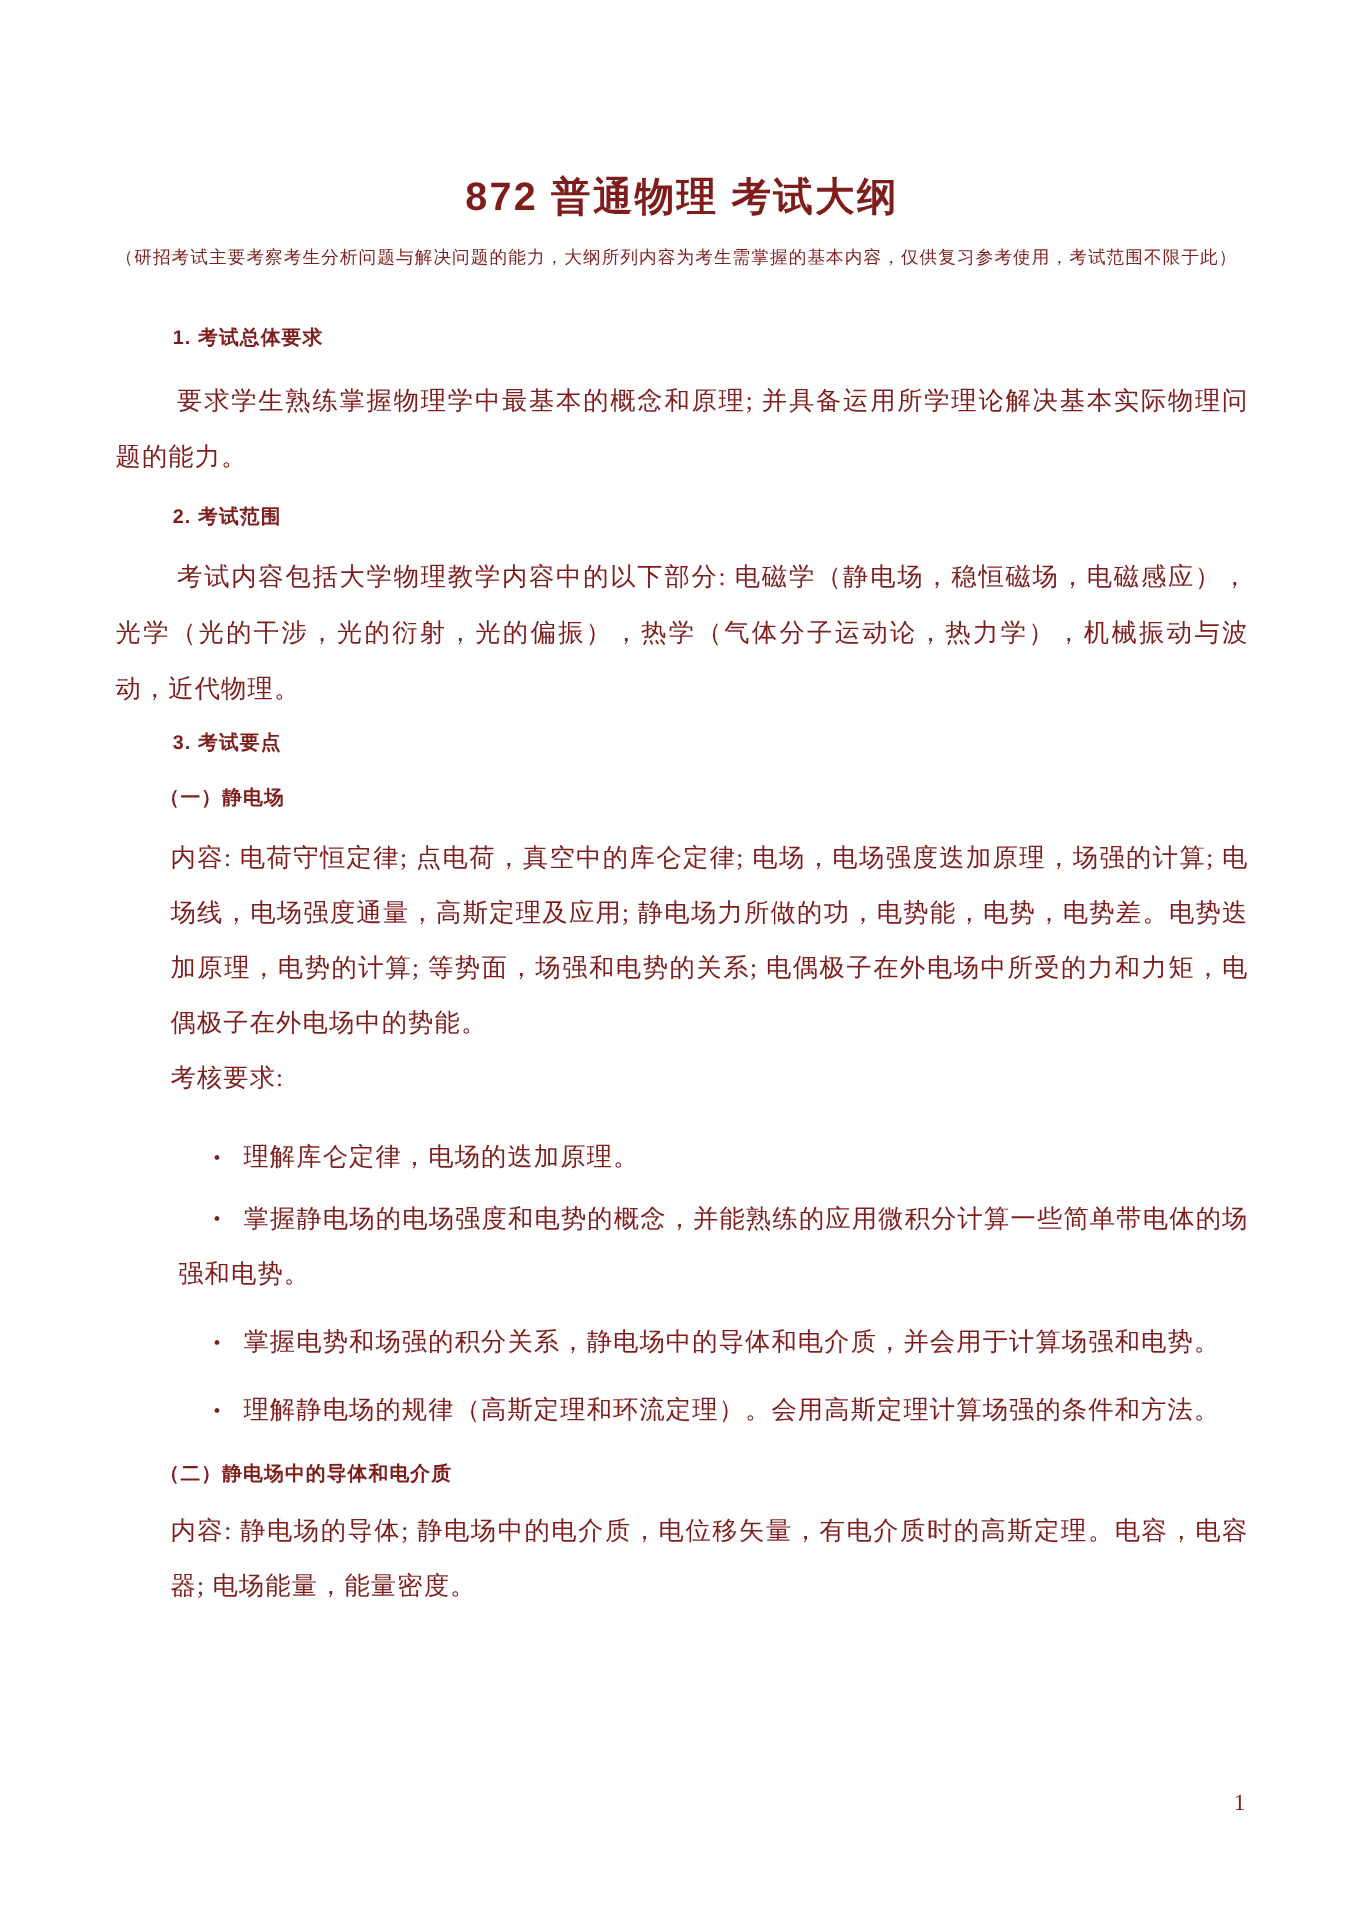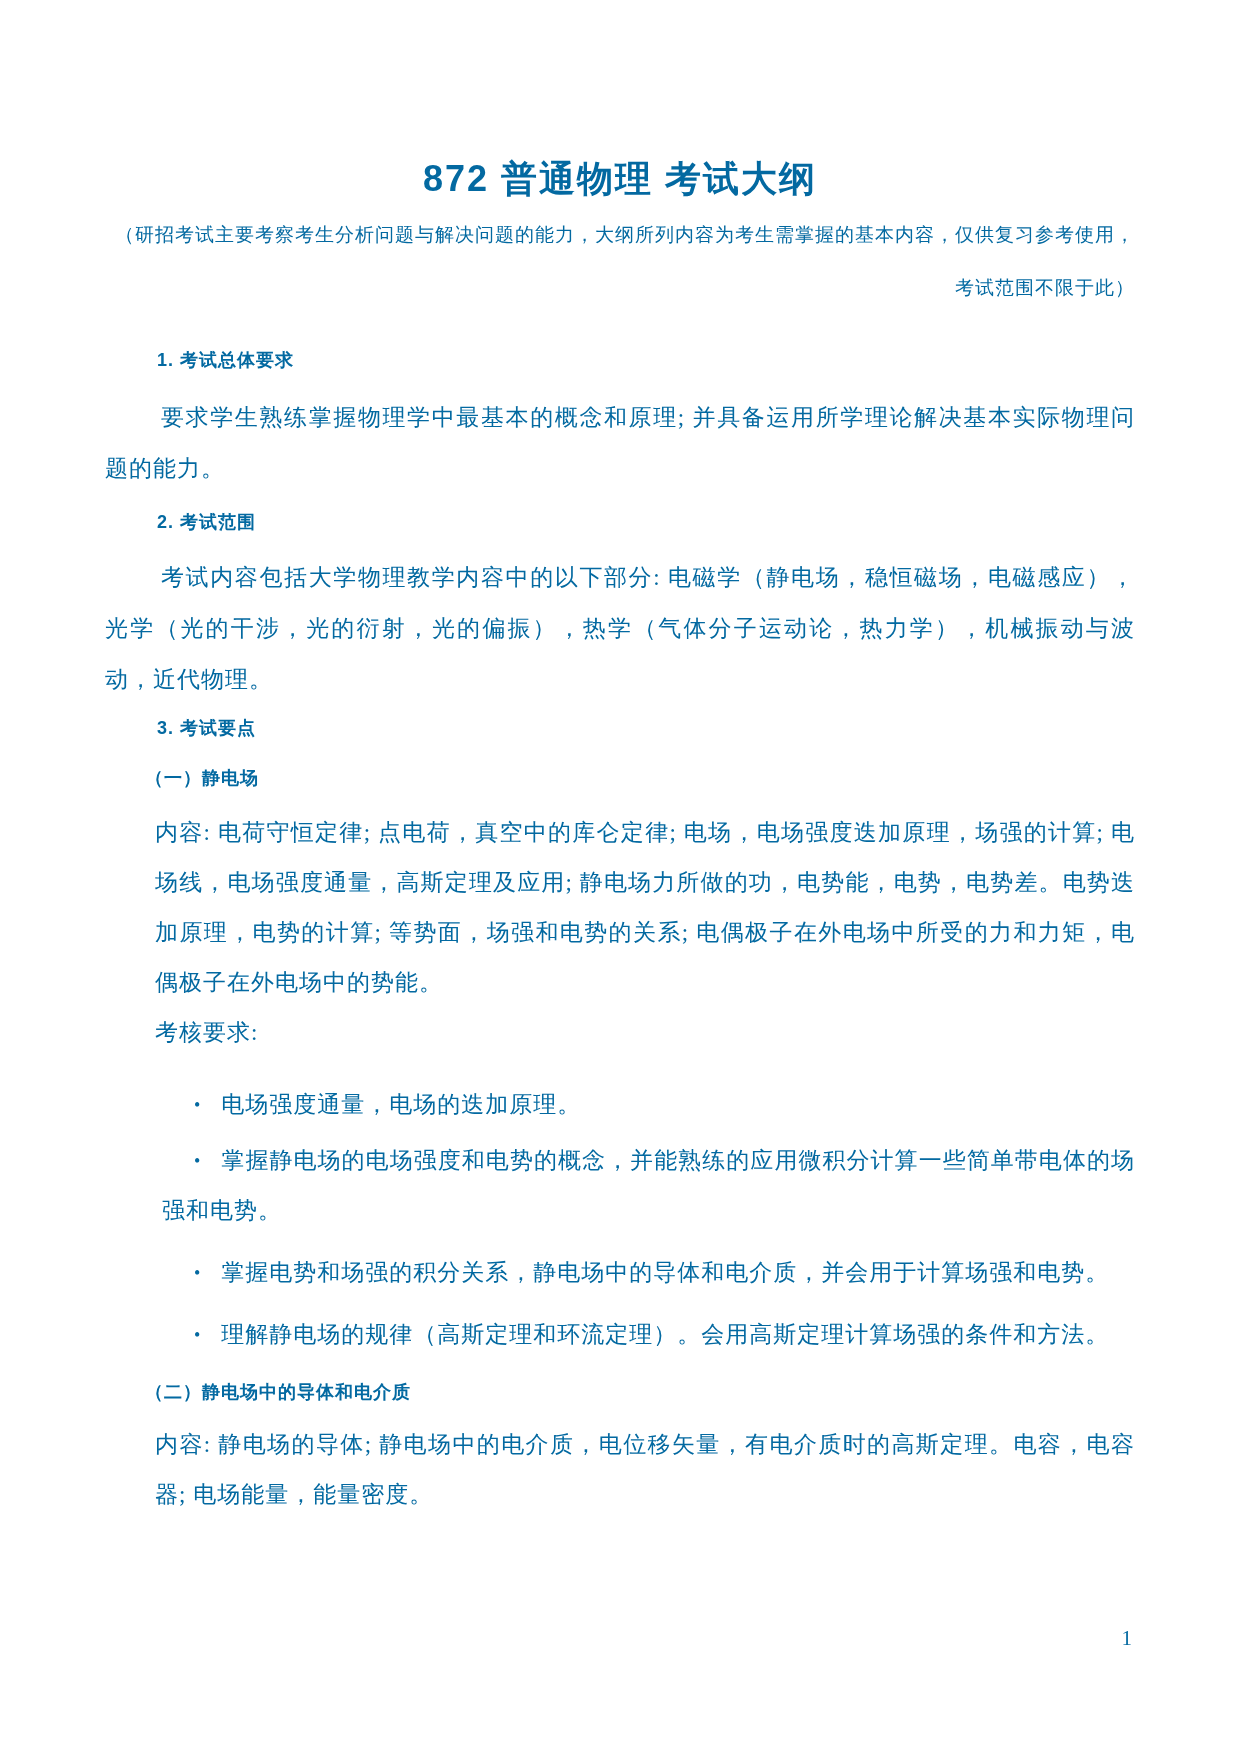--- a/index.html
+++ b/index.html
@@ -1,28 +1,28 @@
 <!DOCTYPE html>
 <html lang="zh"><head>
 <meta charset="utf-8">
 <style>
   html,body{margin:0;padding:0;background:#ffffff;}
   .page{
     width:1240px;height:1754px;position:relative;box-sizing:border-box;
-    margin:0 auto;background:#ffffff;color:#0369a1;
+    margin:0 auto;background:#ffffff;color:#7f1d1d;
     padding:156px 105px 0 105px;
     font-family:"Liberation Serif","DejaVu Serif",serif;
     font-size:23px;letter-spacing:1px;
   }
   .doc-title{
     text-align:center;font-size:36px;line-height:46px;font-weight:900;
     font-family:"Liberation Sans","DejaVu Sans",sans-serif;letter-spacing:2px;
   }
   .intro{
-    margin-top:6px;text-align:right;font-size:19px;line-height:53px;
+    margin-top:6px;text-align:left;font-size:16px;line-height:53px;
   }
   .h1{
     margin-top:14px;font-size:30px;line-height:40px;font-weight:900;
     font-family:"Liberation Sans","DejaVu Sans",sans-serif;letter-spacing:1px;
   }
   .h2{
     margin-top:28px;margin-left:52px;font-size:18px;line-height:36px;font-weight:700;
     font-family:"Liberation Sans","DejaVu Sans",sans-serif;letter-spacing:1px;
   }
   .h2.tight{margin-top:10px;}
@@ -68,21 +68,21 @@
 
   <div class="h2 tight">2. 考试范围</div>
   <div class="para m12">考试内容包括大学物理教学内容中的以下部分: 电磁学（静电场，稳恒磁场，电磁感应），光学（光的干涉，光的衍射，光的偏振），热学（气体分子运动论，热力学），机械振动与波动，近代物理。</div>
 
   <div class="h2 mid">3. 考试要点</div>
 
   <div class="h3">（一）静电场</div>
   <div class="block">内容: 电荷守恒定律; 点电荷，真空中的库仑定律; 电场，电场强度迭加原理，场强的计算; 电场线，电场强度通量，高斯定理及应用; 静电场力所做的功，电势能，电势，电势差。电势迭加原理，电势的计算; 等势面，场强和电势的关系; 电偶极子在外电场中所受的力和力矩，电偶极子在外电场中的势能。</div>
   <div class="label-line">考核要求:</div>
 
-  <div class="bullet first"><span class="dot">•</span><span>电场强度通量，电场的迭加原理。</span></div>
+  <div class="bullet first"><span class="dot">•</span><span>理解库仑定律，电场的迭加原理。</span></div>
   <div class="bullet gap6"><span class="dot">•</span><span>掌握静电场的电场强度和电势的概念，并能熟练的应用微积分计算一些简单带电体的场强和电势。</span></div>
   <div class="bullet"><span class="dot">•</span><span>掌握电势和场强的积分关系，静电场中的导体和电介质，并会用于计算场强和电势。</span></div>
   <div class="bullet"><span class="dot">•</span><span>理解静电场的规律（高斯定理和环流定理）。会用高斯定理计算场强的条件和方法。</span></div>
 
   <div class="h3">（二）静电场中的导体和电介质</div>
   <div class="block" style="margin-top:10px">内容: 静电场的导体; 静电场中的电介质，电位移矢量，有电介质时的高斯定理。电容，电容器; 电场能量，能量密度。</div>
 
   <div class="page-number">1</div>
 
 </div>

